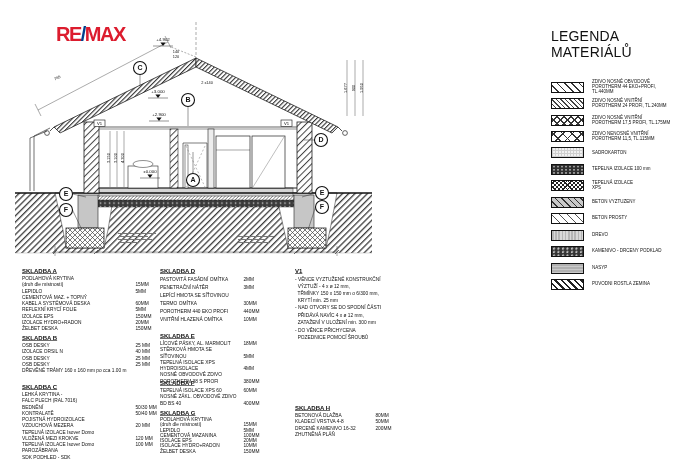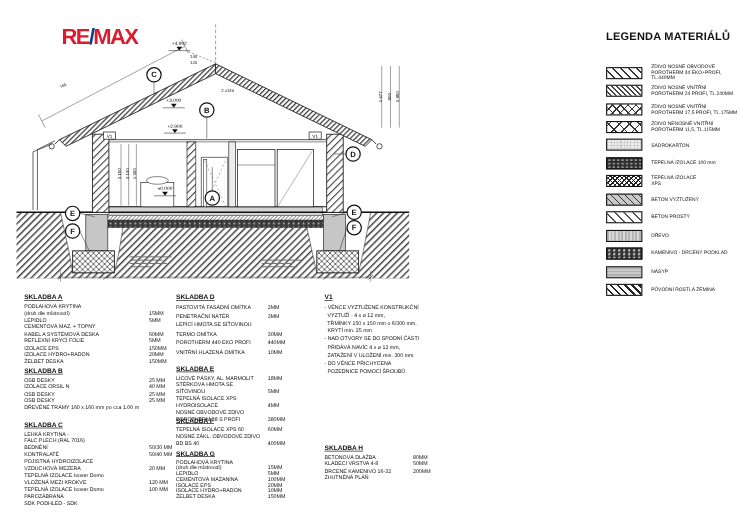--- a/index.html
+++ b/index.html
@@ -10,21 +10,21 @@
   
   .logo{position:absolute;left:56px;top:24px;font-weight:800;font-size:20px;
         letter-spacing:-1.5px;line-height:1;white-space:nowrap}
   .logo .red{color:#DC1C2E}
   .logo .blue{color:#00418E}
   
   #drawing-svg{position:absolute;left:0;top:0}
   #drawing-svg text{font-family:"Liberation Sans",sans-serif;fill:#111}
   
   #legend{position:absolute;left:551px;top:28px;width:120px}
-  #legend-title{font-size:10px;font-weight:bold;letter-spacing:.2px;margin-bottom:19px}
+  #legend-title{font-size:14px;font-weight:normal;letter-spacing:.2px;margin-bottom:19px}
   .lg-row{display:flex;align-items:center;height:16.45px}
   .sw{width:33px;height:11px;border:1px solid #111;box-sizing:border-box;flex:0 0 auto}
   .lg-label{margin-left:8px;flex:1;overflow:visible}
   .lg-label-inner{transform:scale(.6);transform-origin:0 50%;width:166%;
                   font-size:7.5px;line-height:8.5px;white-space:pre-line}
   
   .brick-diag{background:repeating-linear-gradient(45deg,#fff 0 4px,#333 4px 5.2px)}
   .hatch-fine{background:repeating-linear-gradient(45deg,#fff 0 2.2px,#444 2.2px 3.2px)}
   .cross-x{background:repeating-linear-gradient(45deg,transparent 0 4px,#333 4px 5px),
                       repeating-linear-gradient(-45deg,#fff 0 4px,#333 4px 5px)}

